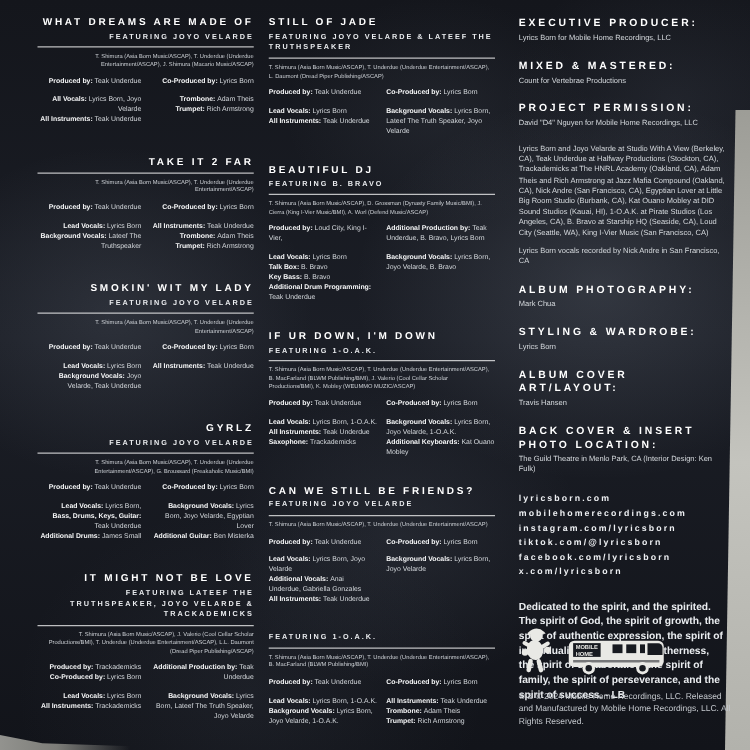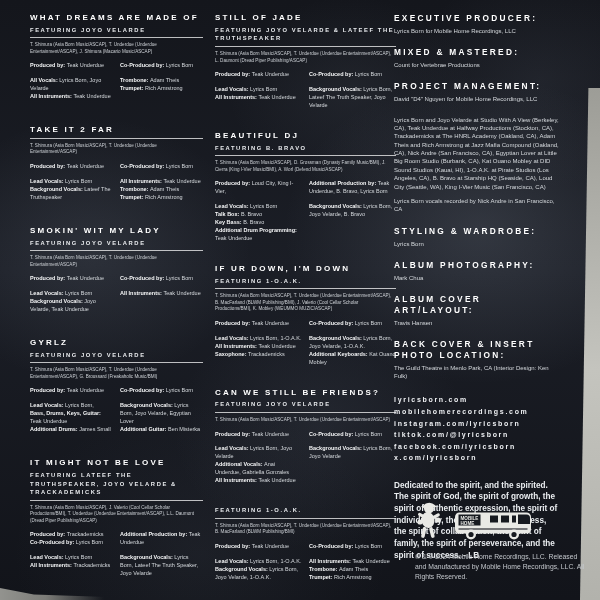--- a/index.html
+++ b/index.html
@@ -15,23 +15,23 @@
       linear-gradient(180deg,#14161c 0%,#1b1e26 45%,#12141a 100%);}
   .edge-right{position:absolute;top:88px;right:0;width:20px;height:512px;
     background:linear-gradient(180deg,#9d9d97,#c4c4be 55%,#b2b2ac);
     clip-path:polygon(42% 0,100% 0,100% 100%,0 100%);}
   .edge-bottom-left{position:absolute;left:0;bottom:0;width:130px;height:12px;opacity:.85;
     background:linear-gradient(90deg,#a9a9a3,#8f8f89 35%,rgba(143,143,137,0) 80%);
     clip-path:polygon(0 0,26% 55%,100% 82%,100% 100%,0 100%);}
   .col{position:absolute;top:13px;}
   #col1{left:30px;width:173px;}
   #col2{left:215px;width:181px;}
-  #col3{left:394px;width:166px;}
+  #col3{left:415px;width:166px;}
   .track{margin-bottom:21px;}
-  #col1 .track{margin-bottom:24px;}
+  #col1 .track{margin-bottom:24px;text-align:right;}
   .track-title{margin:0 0 2px;font-size:8px;font-weight:bold;color:#ffffff;
     letter-spacing:2.2px;line-height:1.35;}
   .track-feat{margin:0 0 3px;font-size:5.8px;font-weight:bold;color:#e9ebee;
     letter-spacing:1.6px;line-height:1.5;}
   .rule{height:1px;background:rgba(255,255,255,.72);margin:2px 0 4px;}
   .writers{margin:0 0 7px;font-size:4.6px;line-height:1.4;color:#ccd0d5;}
   .crow{display:flex;gap:7px;margin-bottom:7px;}
   .crow>div{flex:1;min-width:0;}
   .credit-line{font-size:5.5px;line-height:1.45;color:#d6dade;}
   .credit-line b{color:#f5f6f7;}
@@ -304,34 +304,34 @@
     <div id="rsections">
         <section class="rsec">
           <h2 class="rhead">EXECUTIVE PRODUCER:</h2>
           <p class="rbody">Lyrics Born for Mobile Home Recordings, LLC</p>
         </section>
         <section class="rsec">
           <h2 class="rhead">MIXED &amp; MASTERED:</h2>
           <p class="rbody">Count for Vertebrae Productions</p>
         </section>
         <section class="rsec">
-          <h2 class="rhead">PROJECT MANAGEMENT:</h2>
+          <h2 class="rhead">PROJECT PERMISSION:</h2>
           <p class="rbody">David "D4" Nguyen for Mobile Home Recordings, LLC</p>
         </section>
         <section class="rsec">
           <p class="rbody">Lyrics Born and Joyo Velarde at Studio With A View (Berkeley, CA), Teak Underdue at Halfway Productions (Stockton, CA), Trackademicks at The HNRL Academy (Oakland, CA), Adam Theis and Rich Armstrong at Jazz Mafia Compound (Oakland, CA), Nick Andre (San Francisco, CA), Egyptian Lover at Little Big Room Studio (Burbank, CA), Kat Ouano Mobley at DID Sound Studios (Kauai, HI), 1-O.A.K. at Pirate Studios (Los Angeles, CA), B. Bravo at Starship HQ (Seaside, CA), Loud City (Seattle, WA), King I-Vier Music (San Francisco, CA)</p>
           <p class="rnote">Lyrics Born vocals recorded by Nick Andre in San Francisco, CA</p>
         </section>
         <section class="rsec">
+          <h2 class="rhead">ALBUM PHOTOGRAPHY:</h2>
+          <p class="rbody">Mark Chua</p>
+        </section>
+        <section class="rsec">
           <h2 class="rhead">STYLING &amp; WARDROBE:</h2>
           <p class="rbody">Lyrics Born</p>
-        </section>
-        <section class="rsec">
-          <h2 class="rhead">ALBUM PHOTOGRAPHY:</h2>
-          <p class="rbody">Mark Chua</p>
         </section>
         <section class="rsec">
           <h2 class="rhead">ALBUM COVER ART/LAYOUT:</h2>
           <p class="rbody">Travis Hansen</p>
         </section>
         <section class="rsec">
           <h2 class="rhead">BACK COVER &amp; INSERT PHOTO LOCATION:</h2>
           <p class="rbody">The Guild Theatre in Menlo Park, CA (Interior Design: Ken Fulk)</p>
         </section>
       </div>

